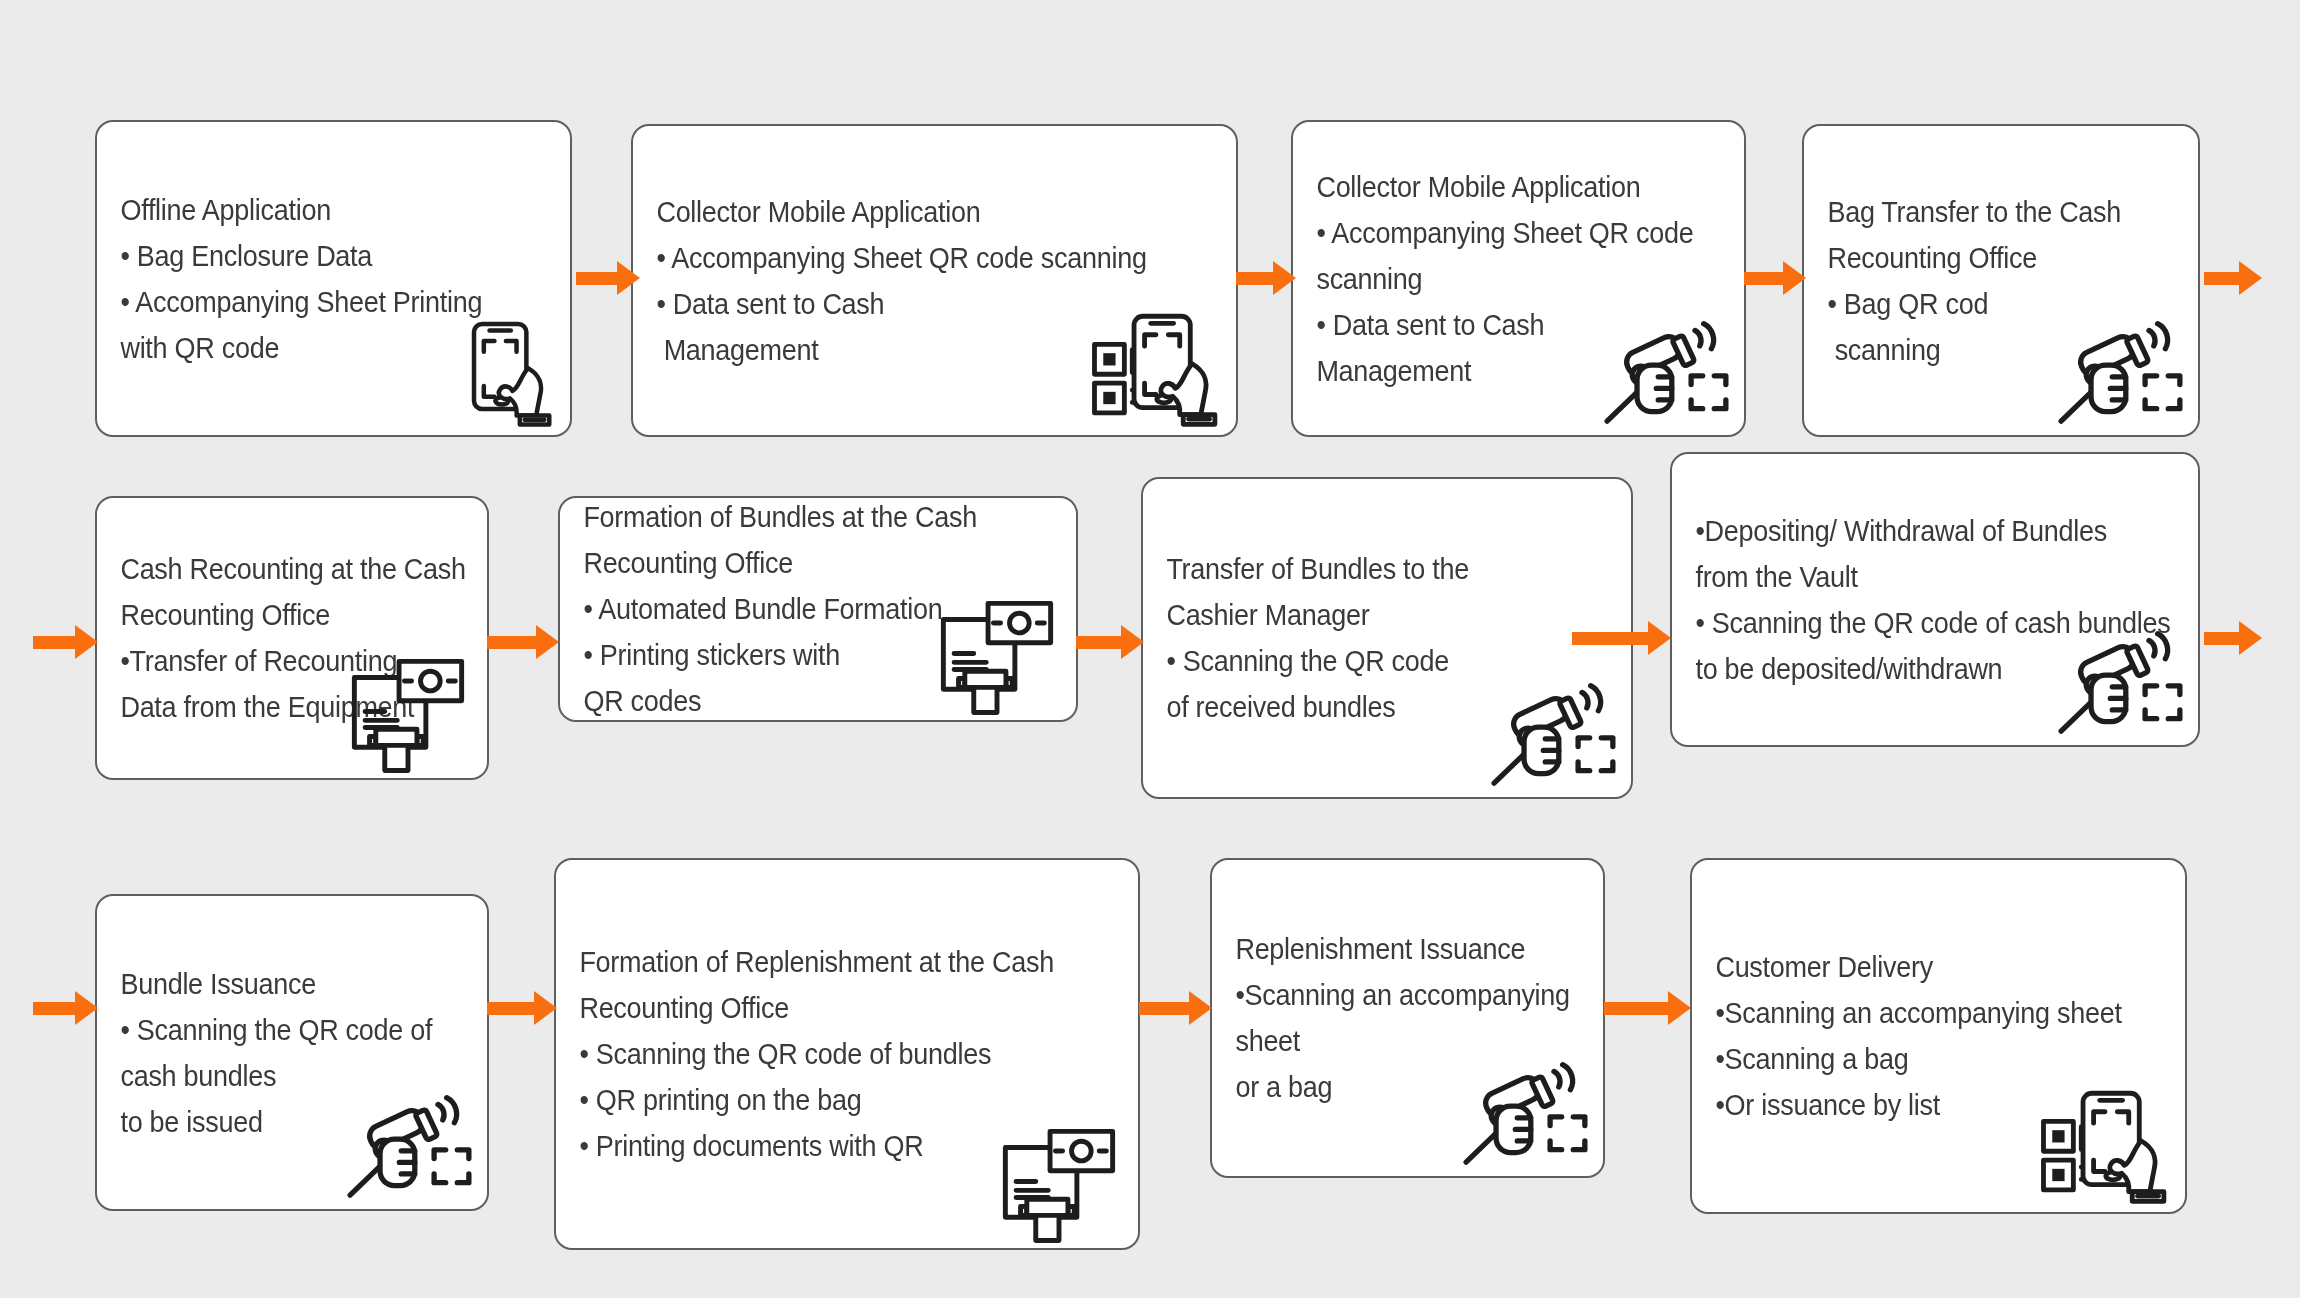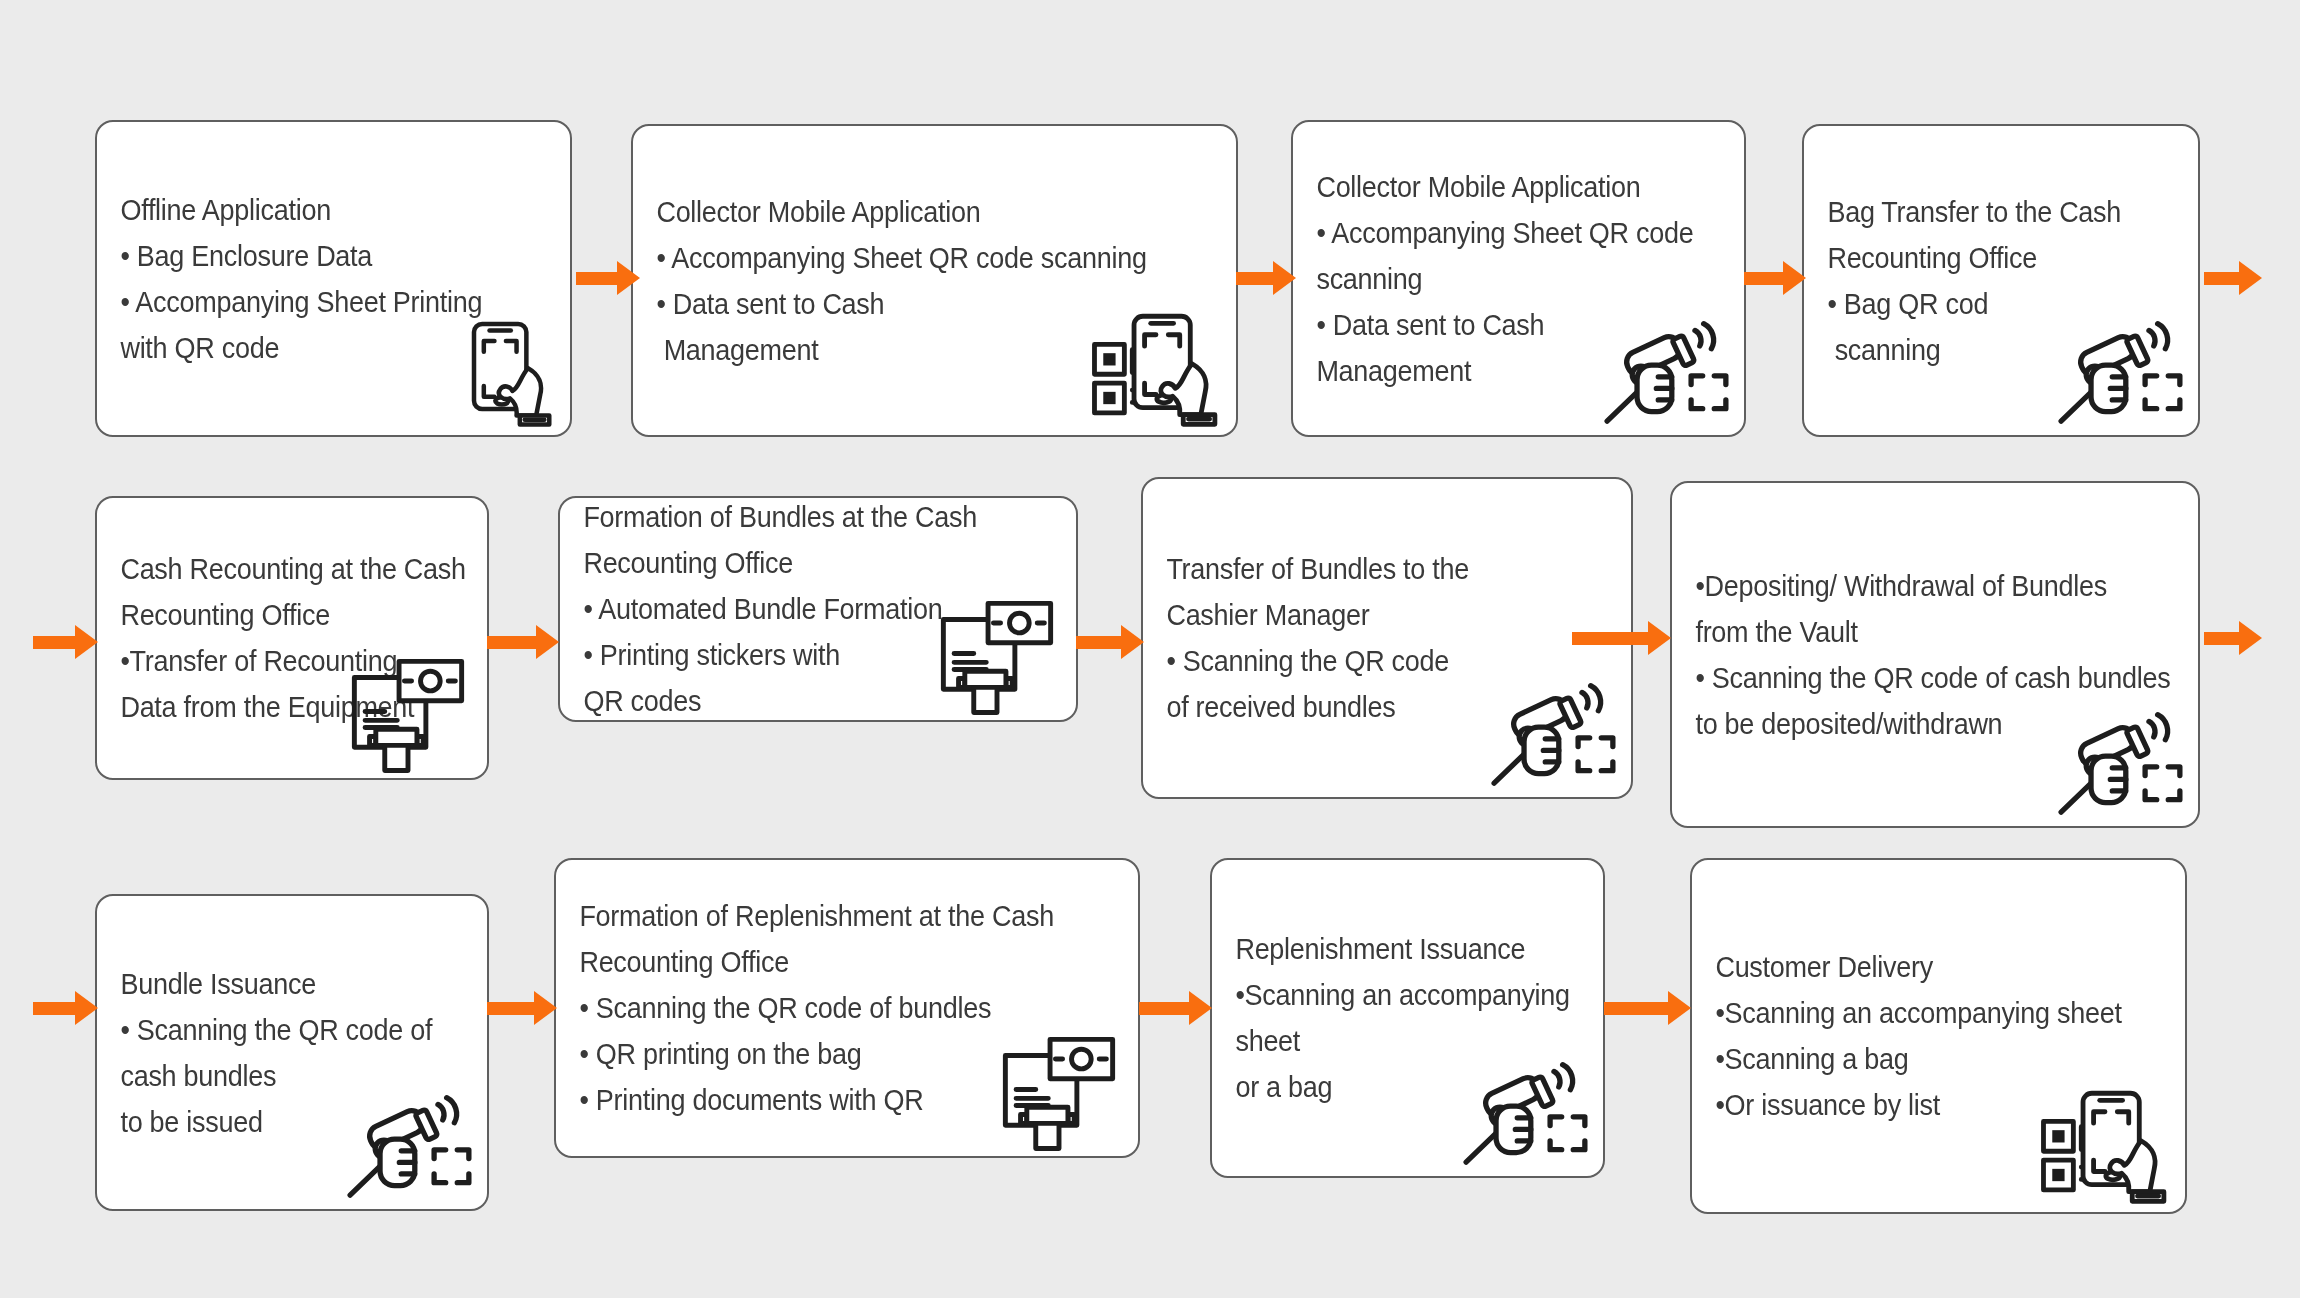--- a/index.html
+++ b/index.html
@@ -24,23 +24,23 @@
   .icon-qr{width:132px;height:116px;}
   .icon-printer{width:118px;height:118px;right:20px;bottom:4px;}
   
   #box1{left:95px;top:120px;width:477px;height:317px}
   #box2{left:631px;top:124px;width:607px;height:313px}
   #box3{left:1291px;top:120px;width:455px;height:317px}
   #box4{left:1802px;top:124px;width:398px;height:313px}
   #box5{left:95px;top:496px;width:394px;height:284px}
   #box6{left:558px;top:496px;width:520px;height:226px}
   #box7{left:1141px;top:477px;width:492px;height:322px}
-  #box8{left:1670px;top:481px;width:530px;height:347px}
+  #box8{left:1670px;top:452px;width:530px;height:295px}
   #box9{left:95px;top:894px;width:394px;height:317px}
-  #box10{left:554px;top:858px;width:586px;height:300px}
+  #box10{left:554px;top:858px;width:586px;height:392px}
   #box11{left:1210px;top:858px;width:395px;height:320px}
   #box12{left:1690px;top:858px;width:497px;height:356px}
   
   .arrow{position:absolute;height:34px;}
   .arrow::before{
     content:"";position:absolute;left:0;right:20px;top:50%;
     margin-top:-6.5px;height:13px;background:#f96e0f;
   }
   .arrow::after{
     content:"";position:absolute;right:0;top:50%;margin-top:-17px;

